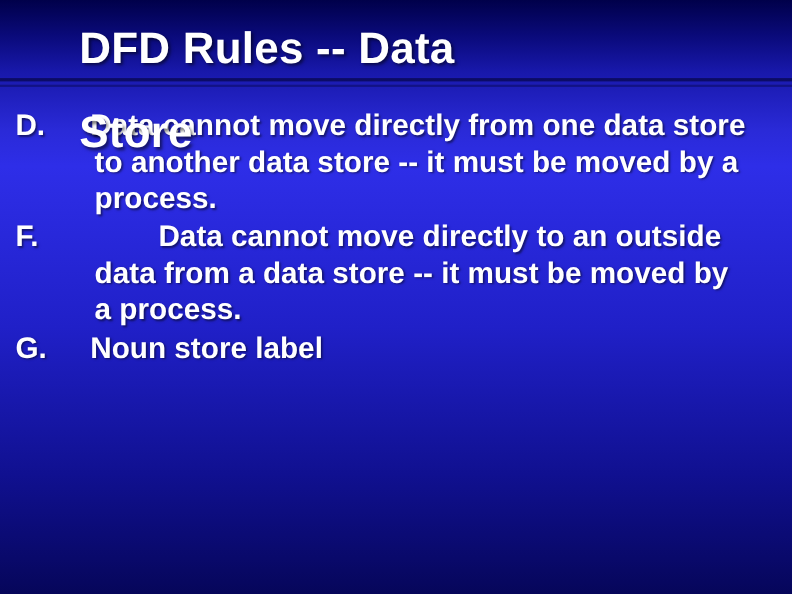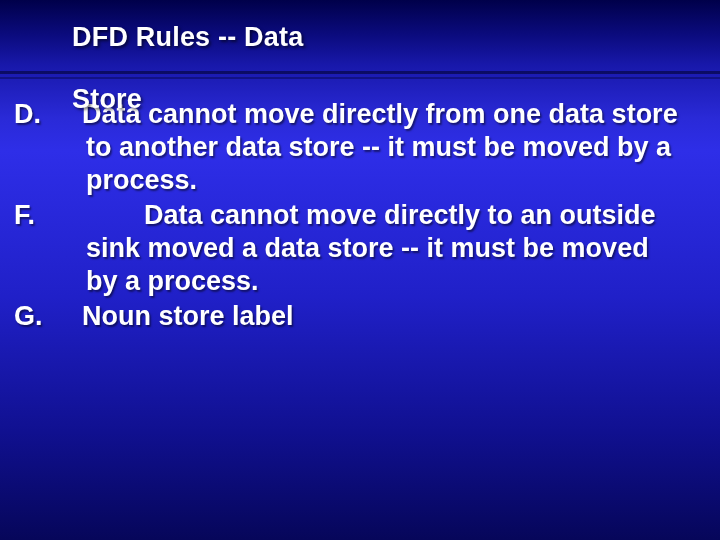--- a/index.html
+++ b/index.html
@@ -35,21 +35,21 @@
   }
   .stripe.s1 { top: 71px; }
   .stripe.s2 { top: 77px; height: 2px; background: rgba(0,0,40,0.35);}
   .title-wrap {
     position: absolute;
     left: 72px;
     top: 22px;
     right: 40px;
   }
   .title {
-    font-size: 27px;
+    font-size: 40px;
     font-weight: 700;
     color: #fff;
     letter-spacing: 0.2px;
     line-height: 1.12;
     text-shadow: 2px 2px 3px rgba(0,0,0,0.55);
     position: relative;
     z-index: 2;
   }
   .title .line2 {
     display: block;
@@ -96,19 +96,19 @@
       <span>DFD Rules -- Data</span>
       <span class="line2">Store</span>
     </div>
   </div>
 
   <div class="body">
     <div class="item d">
       <span class="marker">D.</span><span>Data cannot move directly from one data store to another data store -- it must be moved by a process.</span>
     </div>
     <div class="item f">
-      <span class="marker">F.</span>&nbsp;&nbsp;&nbsp;&nbsp;<span>Data cannot move directly to an outside sink moved a data store -- it must be moved by a process.</span>
+      <span class="marker">F.</span>&nbsp;&nbsp;&nbsp;&nbsp;<span>Data cannot move directly to an outside data from a data store -- it must be moved by a process.</span>
     </div>
     <div class="item g">
       <span class="marker">G.</span><span>Noun store label</span>
     </div>
   </div>
 </div>
 
 </body></html>

